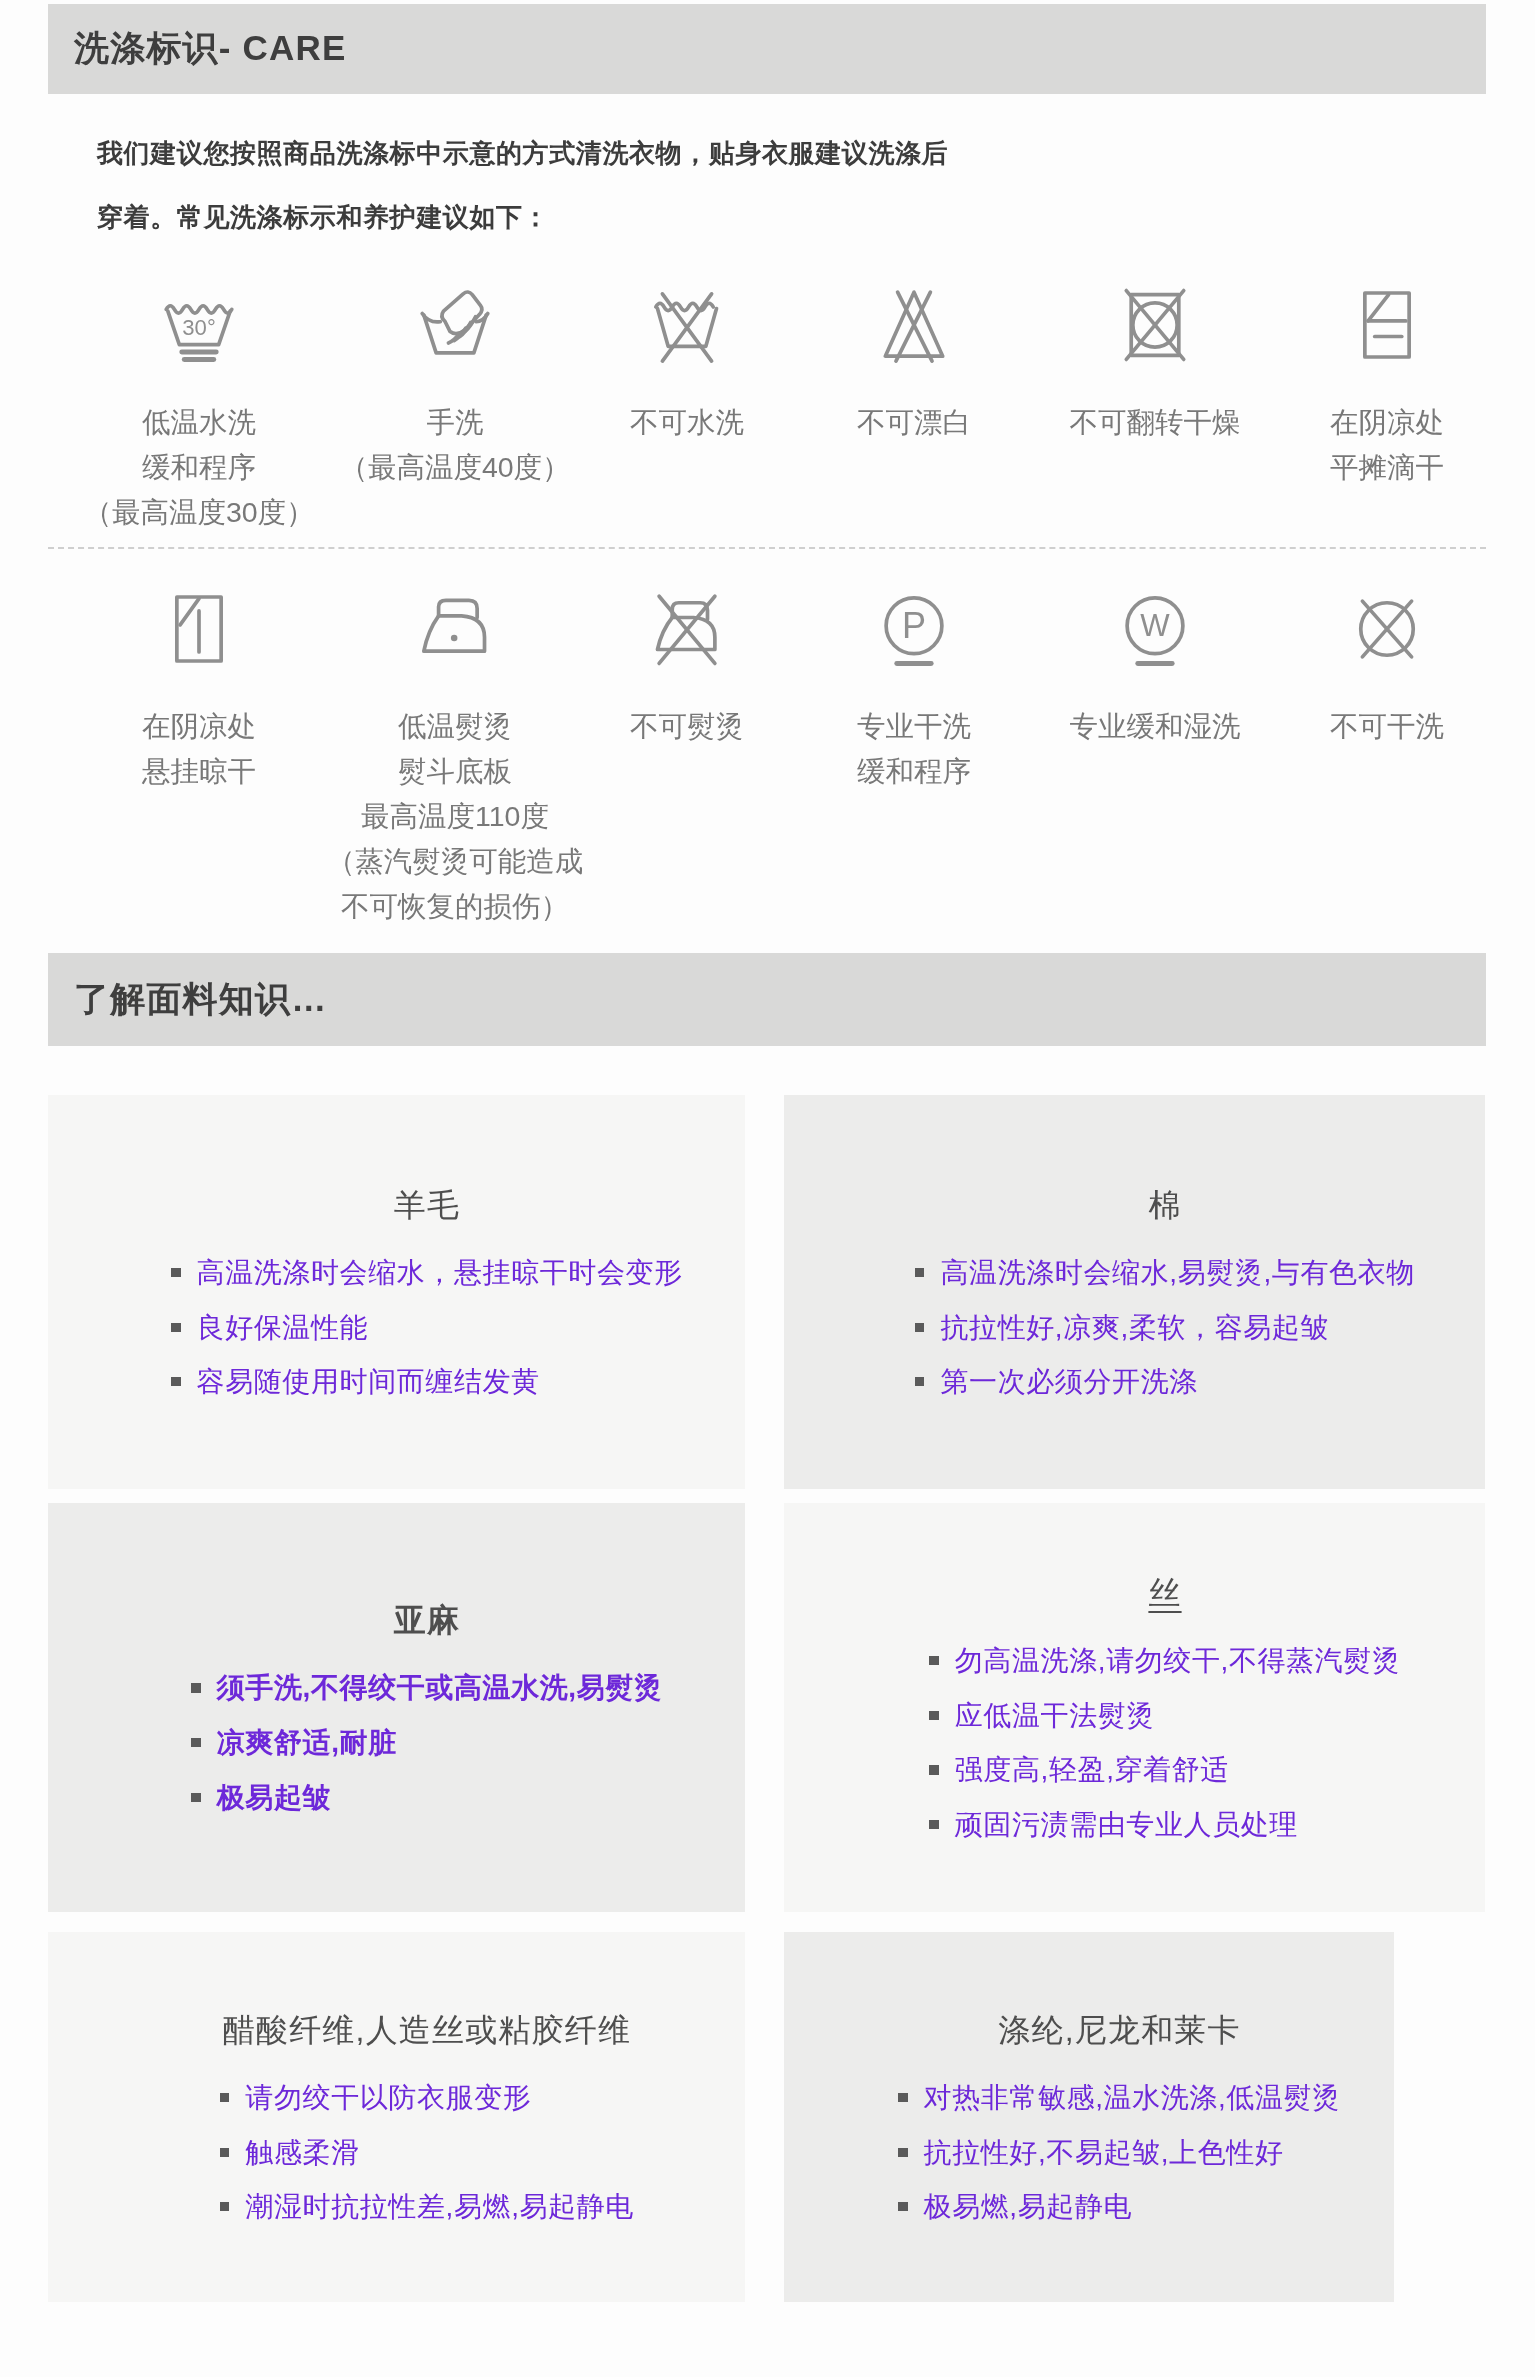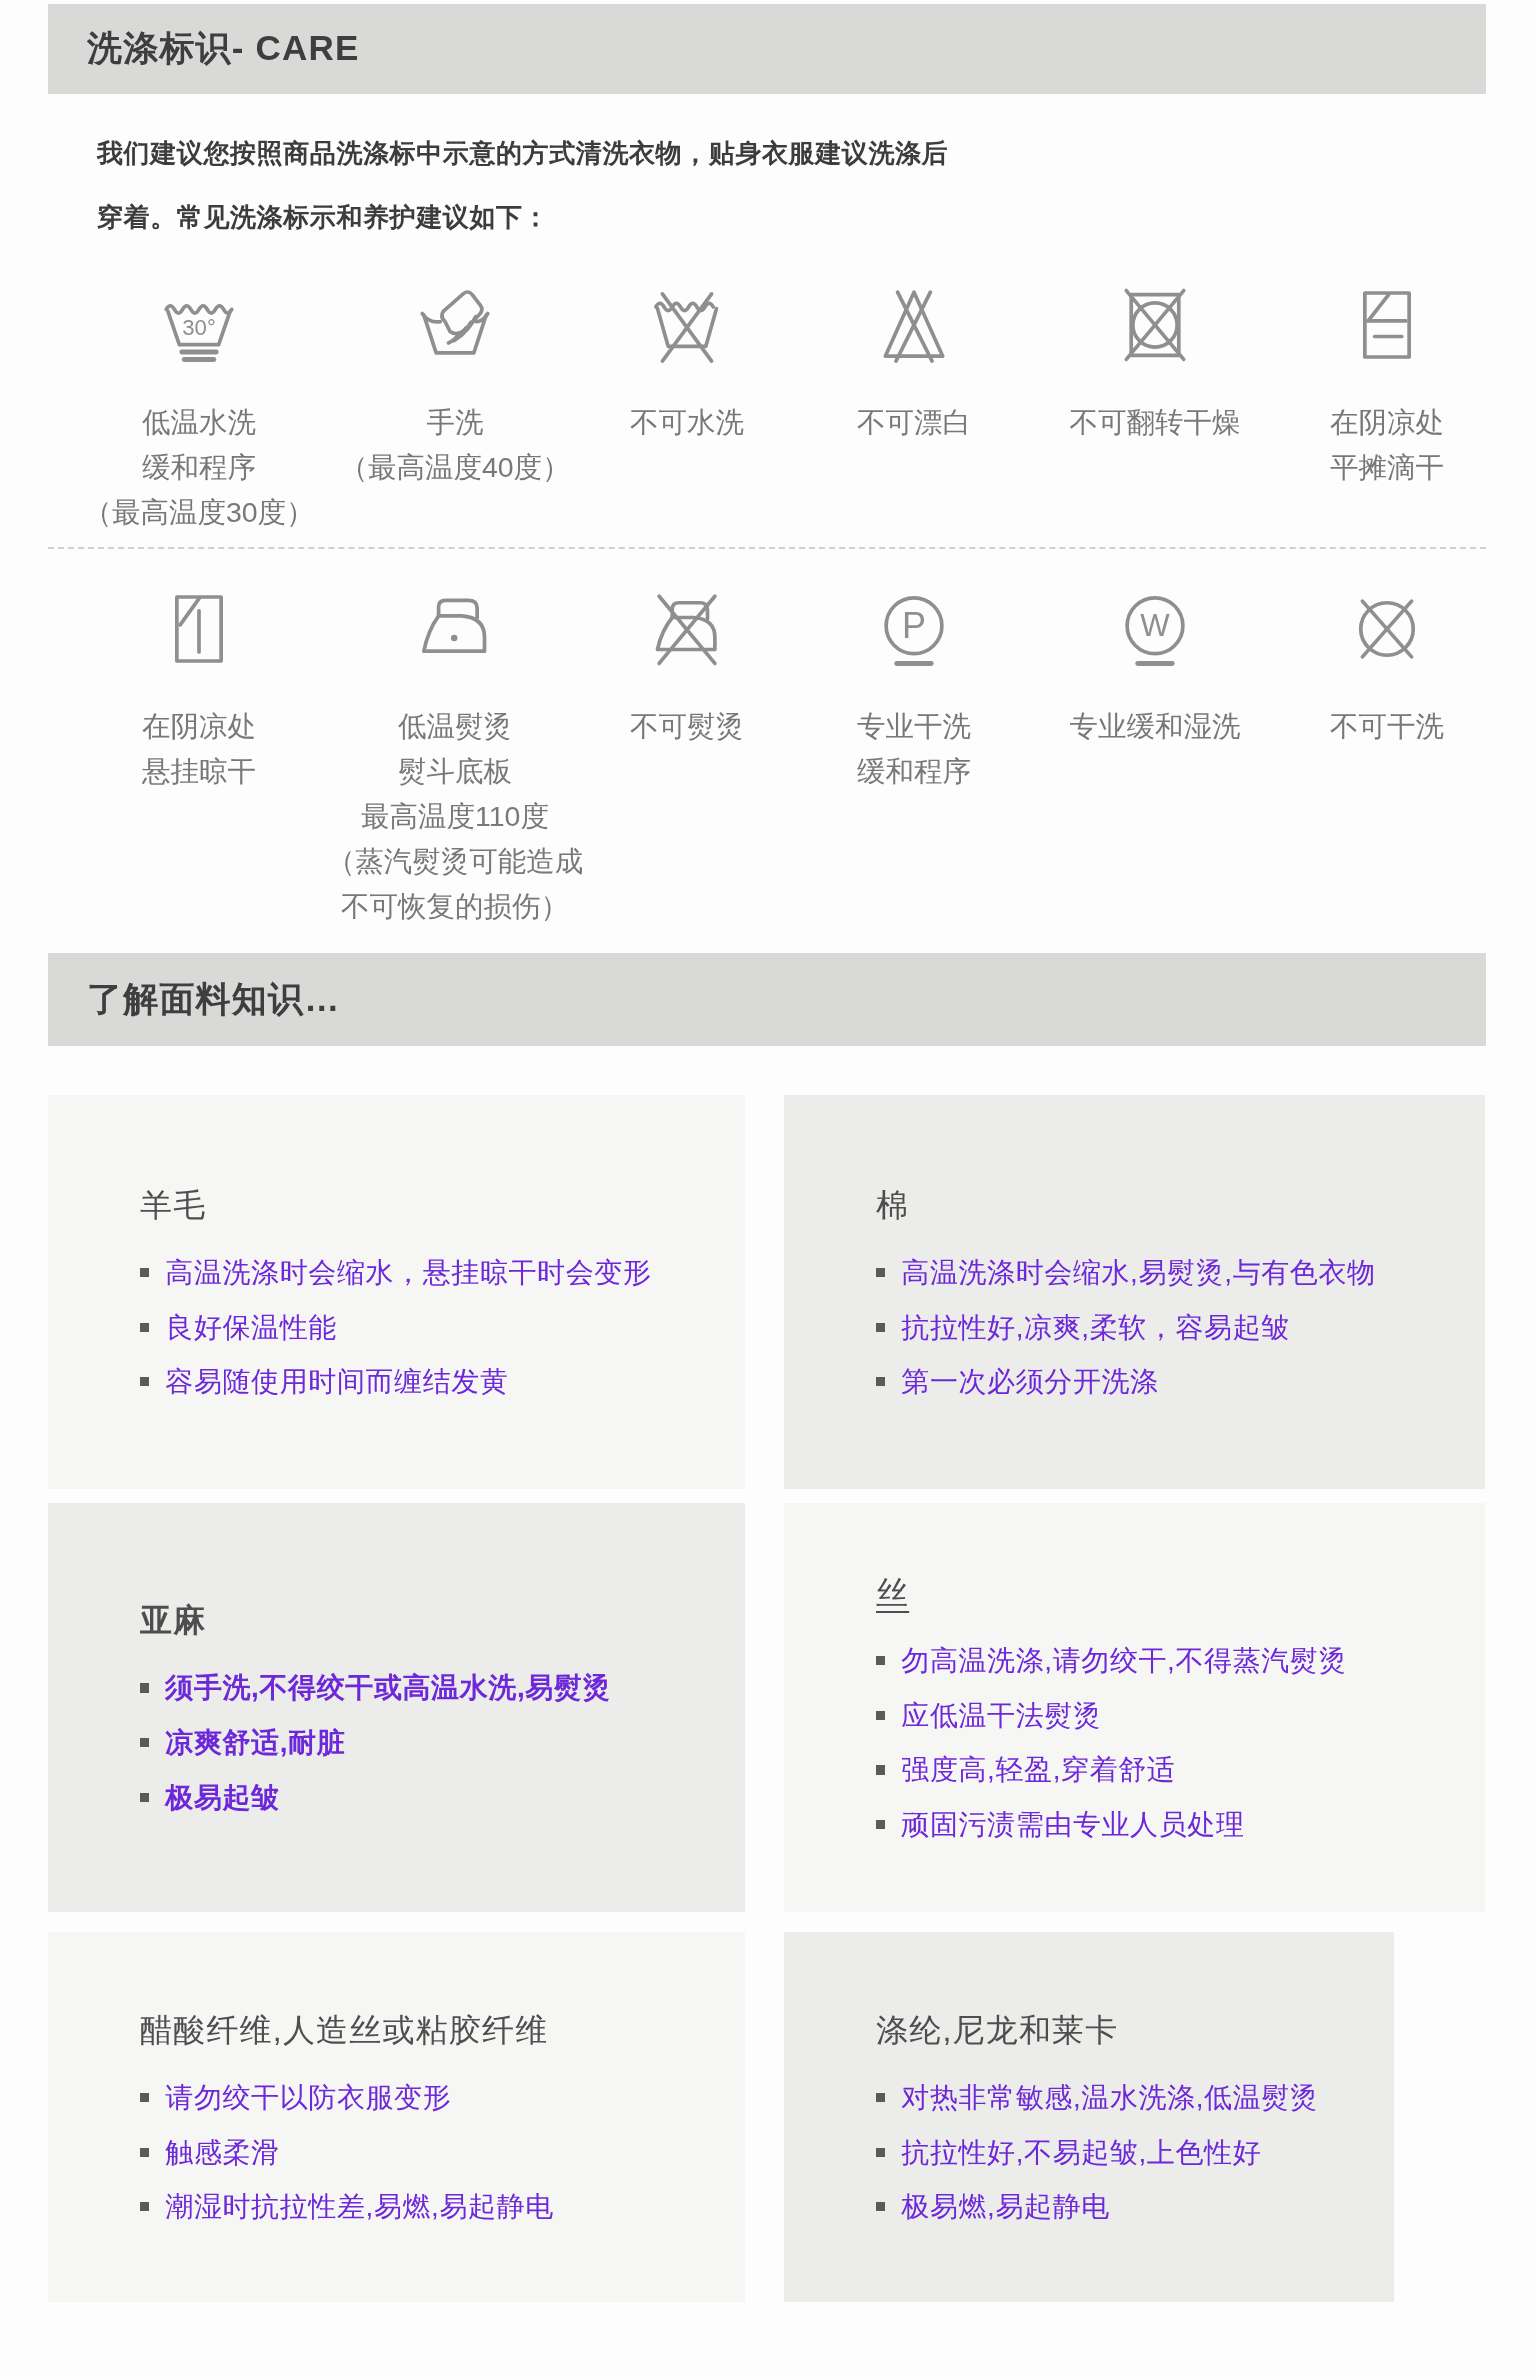--- a/index.html
+++ b/index.html
@@ -5,21 +5,21 @@
   html,body{margin:0;padding:0;background:#ffffff;}
   #page{
     position:relative;width:1535px;height:2377px;background:#fdfdfd;overflow:hidden;
     font-family:"Liberation Sans","DejaVu Sans",sans-serif;
   }
   .band{
     position:absolute;left:48px;width:1438px;background:#d9d9d8;
     display:flex;align-items:center;
   }
   .band .band-title{
-    padding-left:39px;font-size:35px;font-weight:bold;color:#3e3e3e;letter-spacing:1.2px;
+    padding-left:26px;font-size:35px;font-weight:bold;color:#3e3e3e;letter-spacing:1.2px;
   }
   #band-care{top:3.7px;height:90px;}
   #band-fabric{top:953px;height:93px;}
   #intro{
     position:absolute;left:97px;top:121px;width:1374px;
     font-size:26px;font-weight:600;color:#3c3c3c;line-height:64px;letter-spacing:0.6px;
   }
   .sym{
     position:absolute;width:266px;text-align:center;
   }
@@ -34,20 +34,21 @@
   .ci .dotfill{fill:#8f8f8f;stroke:none;}
   .sym-label{margin-top:32px;font-size:28.5px;color:#787878;line-height:45px;white-space:nowrap;}
   #dashline{
     position:absolute;left:48px;top:547px;width:1438px;height:0;
     border-top:2.5px dashed #cfcfcf;
   }
   .panel{
     position:absolute;box-sizing:border-box;
     display:flex;flex-direction:column;justify-content:center;
     padding:0 31px 0 92px;
+    align-items:center;
   }
   .tone-light{background:#f6f6f5;}
   .tone-dark{background:#ececeb;}
   .panel-title{font-size:32px;color:#4e4e4e;margin:0 0 27px 0;letter-spacing:1.2px;}
   .panel-title.u{text-decoration:underline;text-underline-offset:7.4px;text-decoration-thickness:1.9px;}
   .panel ul{list-style:none;margin:0;padding:0;}
   .panel li{display:flex;align-items:flex-start;margin-bottom:18.6px;font-size:28px;color:#6d28d9;line-height:36px;letter-spacing:0.6px;}
   .panel li:last-child{margin-bottom:0;}
   .marker{flex:none;width:9.3px;height:9.3px;background:#5a5a5a;margin:13px 16px 0 0;}
   

